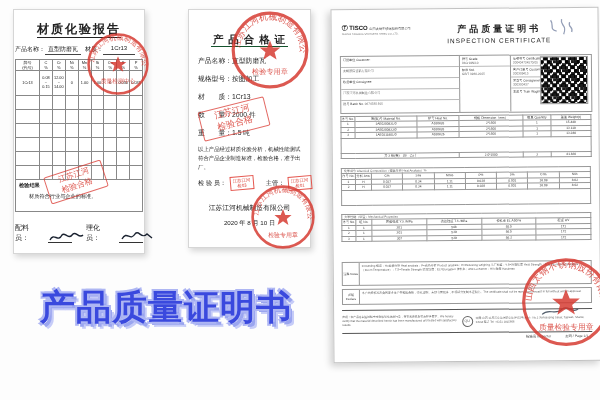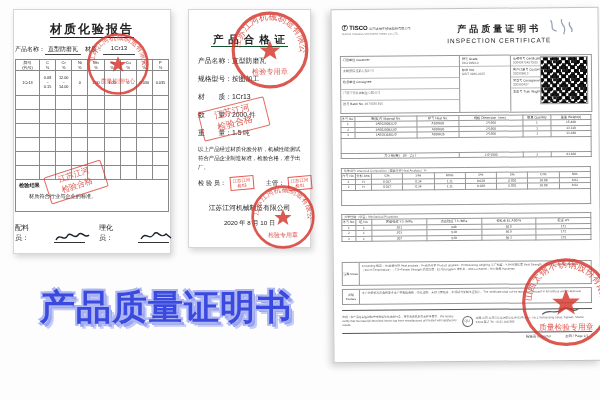--- a/index.html
+++ b/index.html
@@ -1,20 +1,20 @@
 <!DOCTYPE html>
 <html><head>
 <meta charset="utf-8">
 <style>
   html,body{margin:0;padding:0}
   body{width:600px;height:400px;position:relative;overflow:hidden;background:#fdfdfd;
        font-family:"Liberation Sans","DejaVu Sans",sans-serif;color:#222}
   .doc{position:absolute;background:#fff;border:1px solid #d6d6d6;box-shadow:2px 3px 6px rgba(0,0,0,.16)}
   
-  #report{left:13px;top:9px;width:158px;height:245px;padding:5px 1px;box-sizing:border-box}
+  #report{left:13px;top:9px;width:132px;height:245px;padding:5px 1px;box-sizing:border-box}
   #report .title{text-align:center;font-size:12px;font-weight:bold;letter-spacing:2px;margin-top:6px}
   #report .title span{border-bottom:1px solid #222;padding-bottom:1px}
   #report .meta{display:flex;font-size:6px;margin-top:7px;white-space:nowrap}
   #report .meta .u{border-bottom:.5px solid #444;padding:0 3px;min-width:26px;text-align:center}
   table{border-collapse:collapse}
   .rt{width:100%;margin-top:4px;table-layout:fixed}
   .rt th,.rt td{border:.5px solid #888;font-weight:normal;font-size:4px;text-align:center;padding:0;line-height:1.25}
   .rt th div{font-size:4px}
   .rt .dr td{height:24px;white-space:pre-line;font-size:3.8px}
   .rt .er td{height:13px}

